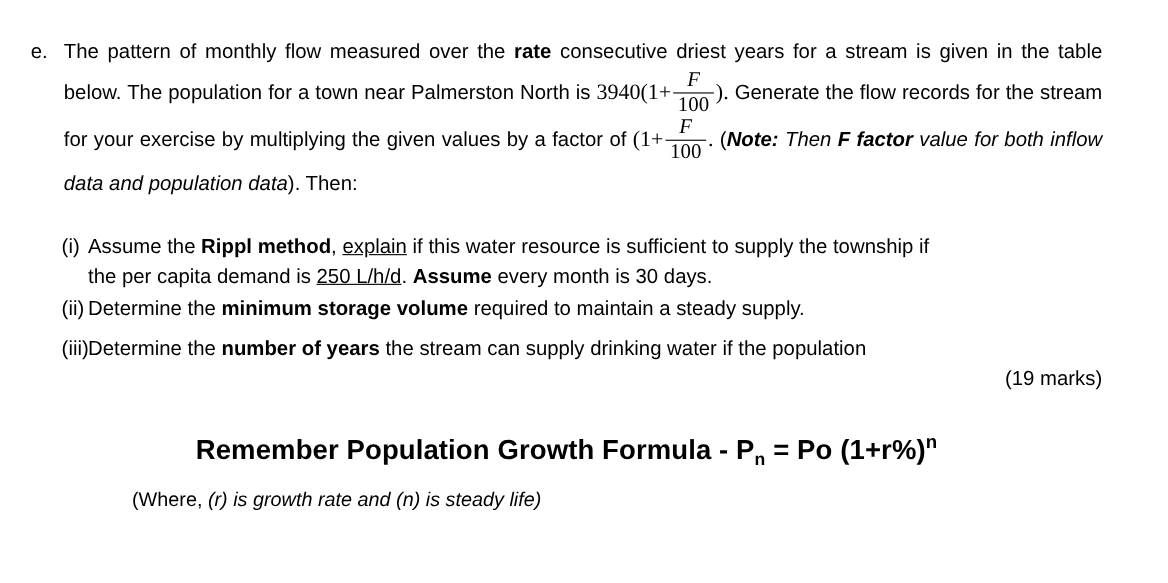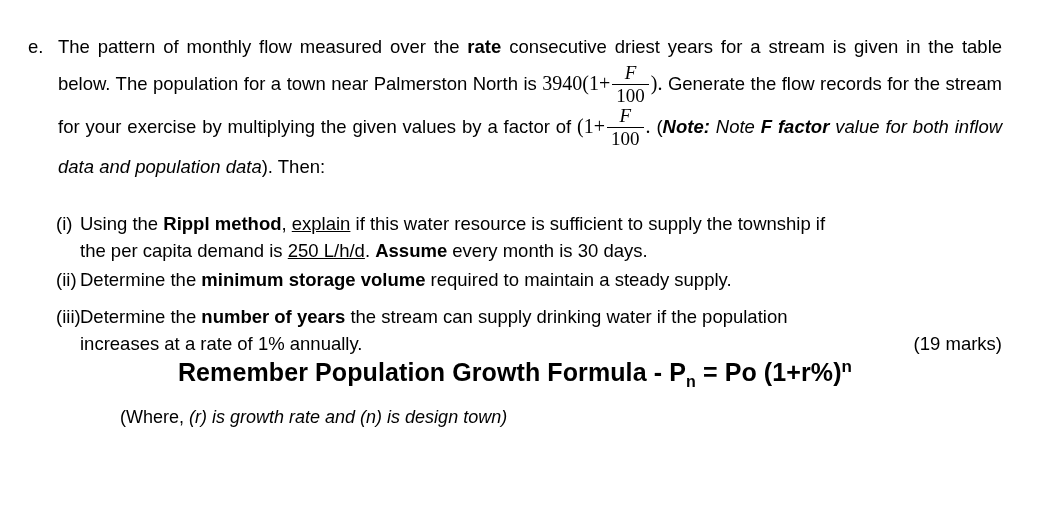--- a/index.html
+++ b/index.html
@@ -97,20 +97,21 @@
   .sub-text {
     flex: 1 1 auto;
     text-align: justify;
   }
   .sub-text .line2 { display: block; }
   .marks {
     float: right;
     margin-left: 20px;
   }
   .formula {
+    margin-top: 36px;
     text-align: center;
     font-size: 25px;
     font-weight: bold;
     letter-spacing: 0.1px;
   }
   .formula .sup { font-size: 17px; vertical-align: super; }
   .formula .sub { font-size: 16px; vertical-align: sub; }
   .where {
     margin-top: 16px;
     padding-left: 92px;
@@ -137,34 +138,34 @@
               <span class="bar"></span>
               <span class="den">100</span>
             </span><span>).</span></span>
         <span>Generate the flow records for the stream for your exercise by multiplying the given values by a factor of</span>
         <span class="mathserif nowrap"><span>(1+</span><span class="frac">
               <span class="num">F</span>
               <span class="bar"></span>
               <span class="den">100</span>
             </span><span>.</span></span>
         <span class="nowrap">(<span class="bi">Note:</span></span>
-        <span class="i">Note</span>
+        <span class="i">Then</span>
         <span class="bi">F factor</span>
         <span class="i">value for both inflow data and population data</span><span>).</span>
         <span>Then:</span>
       </div>
     </div>
   </div>
 
   <div class="sub-list">
 
     <div class="sub-item">
       <div class="sub-marker">(i)</div>
       <div class="sub-text">
-        <span>Using the</span>
+        <span>Assume the</span>
         <span class="b">Rippl method</span><span>,</span>
         <span class="u">explain</span>
         <span>if this water resource is sufficient to supply the township if</span>
         <span class="line2">
           <span>the per capita demand is</span>
           <span class="u">250 L/h/d</span><span>.</span>
           <span class="b">Assume</span>
           <span>every month is 30 days.</span>
         </span>
       </div>
@@ -180,29 +181,28 @@
     </div>
 
     <div class="sub-item" style="margin-top:10px;">
       <div class="sub-marker">(iii)</div>
       <div class="sub-text">
         <span>Determine the</span>
         <span class="b">number of years</span>
         <span>the stream can supply drinking water if the population</span>
         <span class="line2">
           <span class="marks">(19 marks)</span>
-          <span>increases at a rate of 1% annually.</span>
         </span>
       </div>
     </div>
 
   </div>
 
   <div class="formula">
     <span>Remember Population Growth Formula -</span>
     <span class="nowrap"><span>P</span><span class="sub">n</span> <span>= Po (1+r%)</span><span class="sup">n</span></span>
   </div>
 
   <div class="where">
-    <span class="nonital">(Where, </span><span>(r)</span><span> is growth rate and </span><span>(n)</span><span> is design town)</span>
+    <span class="nonital">(Where, </span><span>(r)</span><span> is growth rate and </span><span>(n)</span><span> is steady life)</span>
   </div>
 
 </div>
 
 </body></html>

